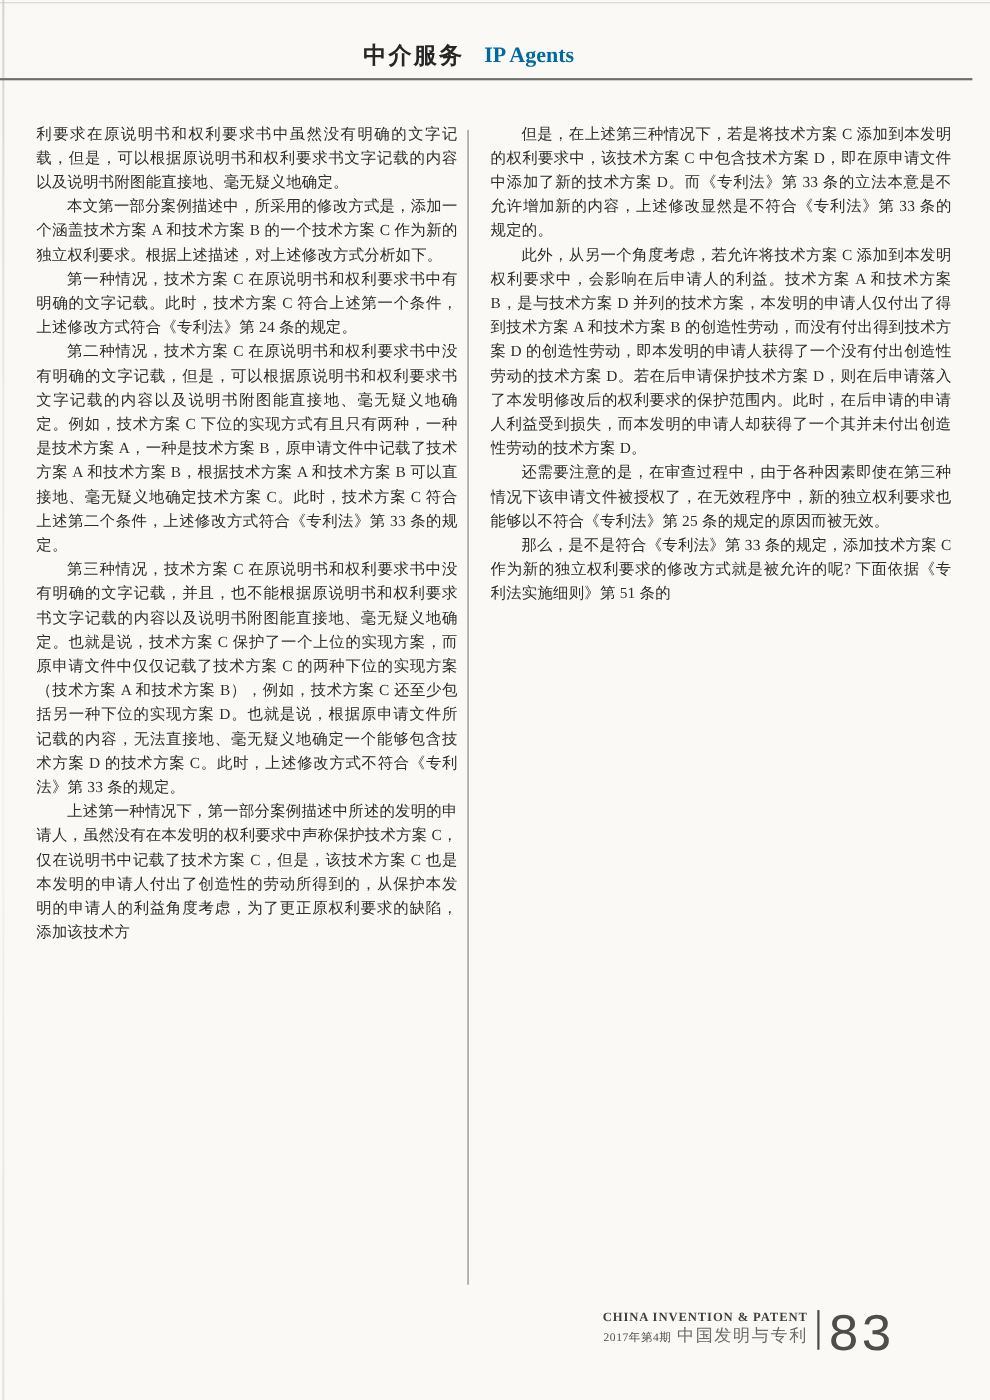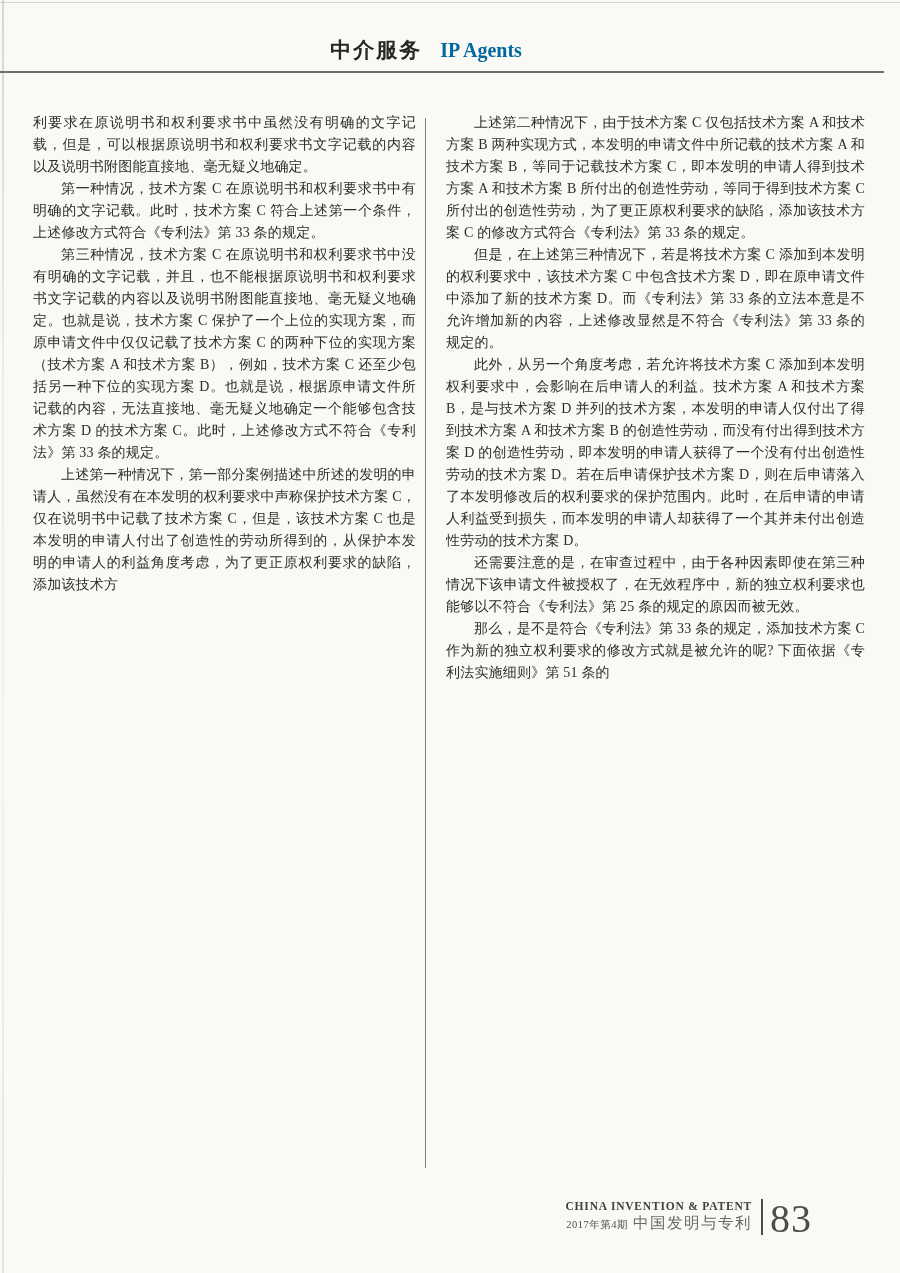--- a/index.html
+++ b/index.html
@@ -79,47 +79,48 @@
     font-size: 10.5px; letter-spacing: 0.5px; margin-right: 5px; color: #514f4c;
   }
   .footer .journal-cn {
     font-family: Liberation Serif, serif;
     font-size: 15.5px; letter-spacing: 1.5px; color: #6b6a66;
   }
   .footer .bar {
     width: 2px; height: 36px; background: #4c4b49; margin: 0 7px 0 9px;
   }
   .footer .page-num {
-    font-family: Liberation Serif, serif;
-    font-size: 40px; font-weight: 400; color: #4e4d4b; letter-spacing: 1px;
+    font-family: Liberation Mono, monospace;
+    font-size: 48px; font-weight: 400; color: #4e4d4b; letter-spacing: 1px;
     line-height: 1;
   }
 </style>
 </head>
 <body>
 
 <div class="edge-top"></div>
 <div class="edge-left"></div>
 
 <div class="header">
   <span class="cn">中介服务</span>
   <span class="en">IP Agents</span>
 </div>
 <div class="header-rule"></div>
 
 <div class="columns">
   <div class="col col-left">
       <p class="no-indent">利要求在原说明书和权利要求书中虽然没有明确的文字记载，但是，可以根据原说明书和权利要求书文字记载的内容以及说明书附图能直接地、毫无疑义地确定。</p>
-      <p>第一种情况，技术方案 C 在原说明书和权利要求书中有明确的文字记载。此时，技术方案 C 符合上述第一个条件，上述修改方式符合《专利法》第 33 条的规定。</p>
+      <p>本文第一部分案例描述中，所采用的修改方式是，添加一个涵盖技术方案 A 和技术方案 B 的一个技术方案 C 作为新的独立权利要求。根据上述描述，对上述修改方式分析如下。</p>
+      <p>第一种情况，技术方案 C 在原说明书和权利要求书中有明确的文字记载。此时，技术方案 C 符合上述第一个条件，上述修改方式符合《专利法》第 24 条的规定。</p>
+      <p>第二种情况，技术方案 C 在原说明书和权利要求书中没有明确的文字记载，但是，可以根据原说明书和权利要求书文字记载的内容以及说明书附图能直接地、毫无疑义地确定。例如，技术方案 C 下位的实现方式有且只有两种，一种是技术方案 A，一种是技术方案 B，原申请文件中记载了技术方案 A 和技术方案 B，根据技术方案 A 和技术方案 B 可以直接地、毫无疑义地确定技术方案 C。此时，技术方案 C 符合上述第二个条件，上述修改方式符合《专利法》第 33 条的规定。</p>
       <p>第三种情况，技术方案 C 在原说明书和权利要求书中没有明确的文字记载，并且，也不能根据原说明书和权利要求书文字记载的内容以及说明书附图能直接地、毫无疑义地确定。也就是说，技术方案 C 保护了一个上位的实现方案，而原申请文件中仅仅记载了技术方案 C 的两种下位的实现方案（技术方案 A 和技术方案 B），例如，技术方案 C 还至少包括另一种下位的实现方案 D。也就是说，根据原申请文件所记载的内容，无法直接地、毫无疑义地确定一个能够包含技术方案 D 的技术方案 C。此时，上述修改方式不符合《专利法》第 33 条的规定。</p>
       <p>上述第一种情况下，第一部分案例描述中所述的发明的申请人，虽然没有在本发明的权利要求中声称保护技术方案 C，仅在说明书中记载了技术方案 C，但是，该技术方案 C 也是本发明的申请人付出了创造性的劳动所得到的，从保护本发明的申请人的利益角度考虑，为了更正原权利要求的缺陷，添加该技术方</p>
     </div>
   <div class="col-divider"></div>
   <div class="col col-right">
-      <p>上述第二种情况下，由于技术方案 C 仅包括技术方案 A 和技术方案 B 两种实现方式，本发明的申请文件中所记载的技术方案 A 和技术方案 B，等同于记载技术方案 C，即本发明的申请人得到技术方案 A 和技术方案 B 所付出的创造性劳动，等同于得到技术方案 C 所付出的创造性劳动，为了更正原权利要求的缺陷，添加该技术方案 C 的修改方式符合《专利法》第 33 条的规定。</p>
       <p>但是，在上述第三种情况下，若是将技术方案 C 添加到本发明的权利要求中，该技术方案 C 中包含技术方案 D，即在原申请文件中添加了新的技术方案 D。而《专利法》第 33 条的立法本意是不允许增加新的内容，上述修改显然是不符合《专利法》第 33 条的规定的。</p>
       <p>此外，从另一个角度考虑，若允许将技术方案 C 添加到本发明权利要求中，会影响在后申请人的利益。技术方案 A 和技术方案 B，是与技术方案 D 并列的技术方案，本发明的申请人仅付出了得到技术方案 A 和技术方案 B 的创造性劳动，而没有付出得到技术方案 D 的创造性劳动，即本发明的申请人获得了一个没有付出创造性劳动的技术方案 D。若在后申请保护技术方案 D，则在后申请落入了本发明修改后的权利要求的保护范围内。此时，在后申请的申请人利益受到损失，而本发明的申请人却获得了一个其并未付出创造性劳动的技术方案 D。</p>
       <p>还需要注意的是，在审查过程中，由于各种因素即使在第三种情况下该申请文件被授权了，在无效程序中，新的独立权利要求也能够以不符合《专利法》第 25 条的规定的原因而被无效。</p>
       <p>那么，是不是符合《专利法》第 33 条的规定，添加技术方案 C 作为新的独立权利要求的修改方式就是被允许的呢? 下面依据《专利法实施细则》第 51 条的</p>
     </div>
 </div>
 
 <div class="footer">
   <div class="journal">
     <div class="journal-en">CHINA INVENTION &amp; PATENT</div>

